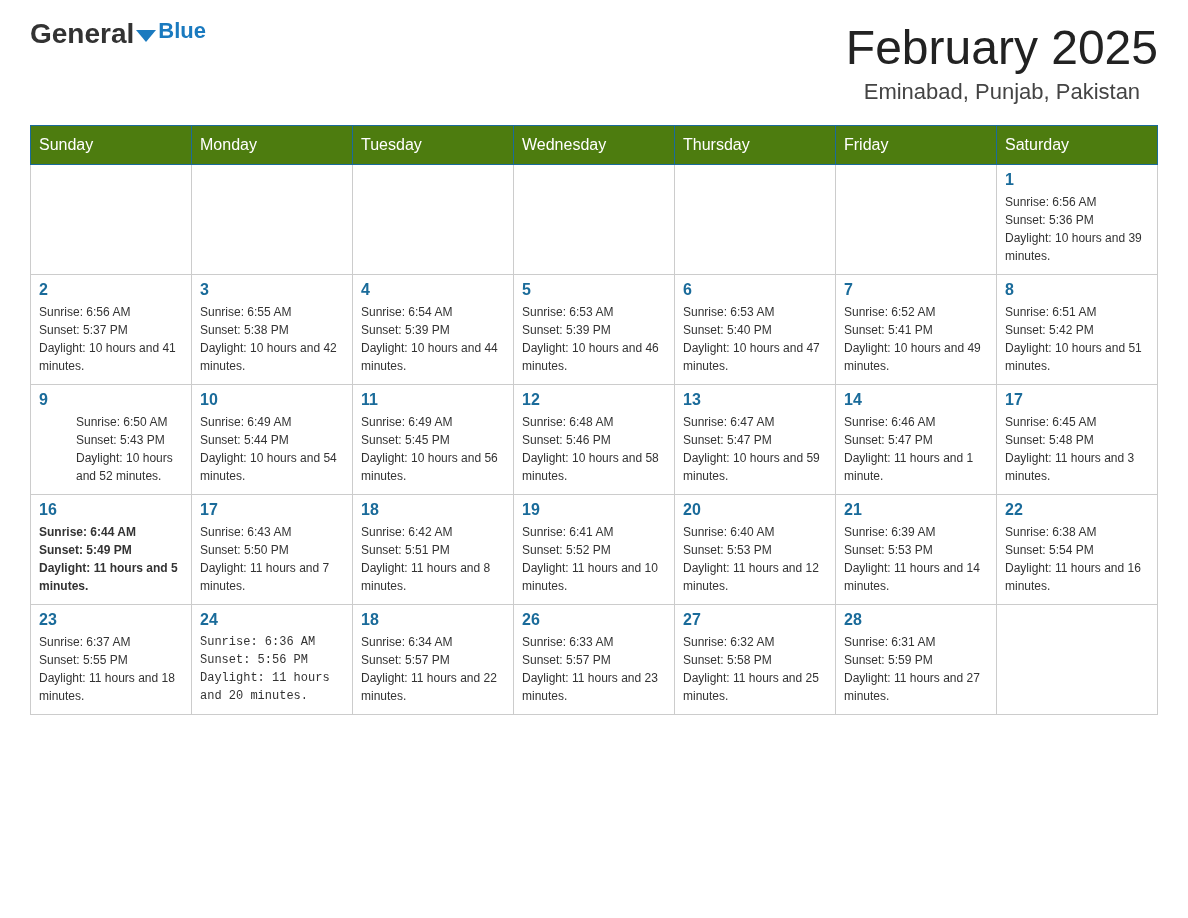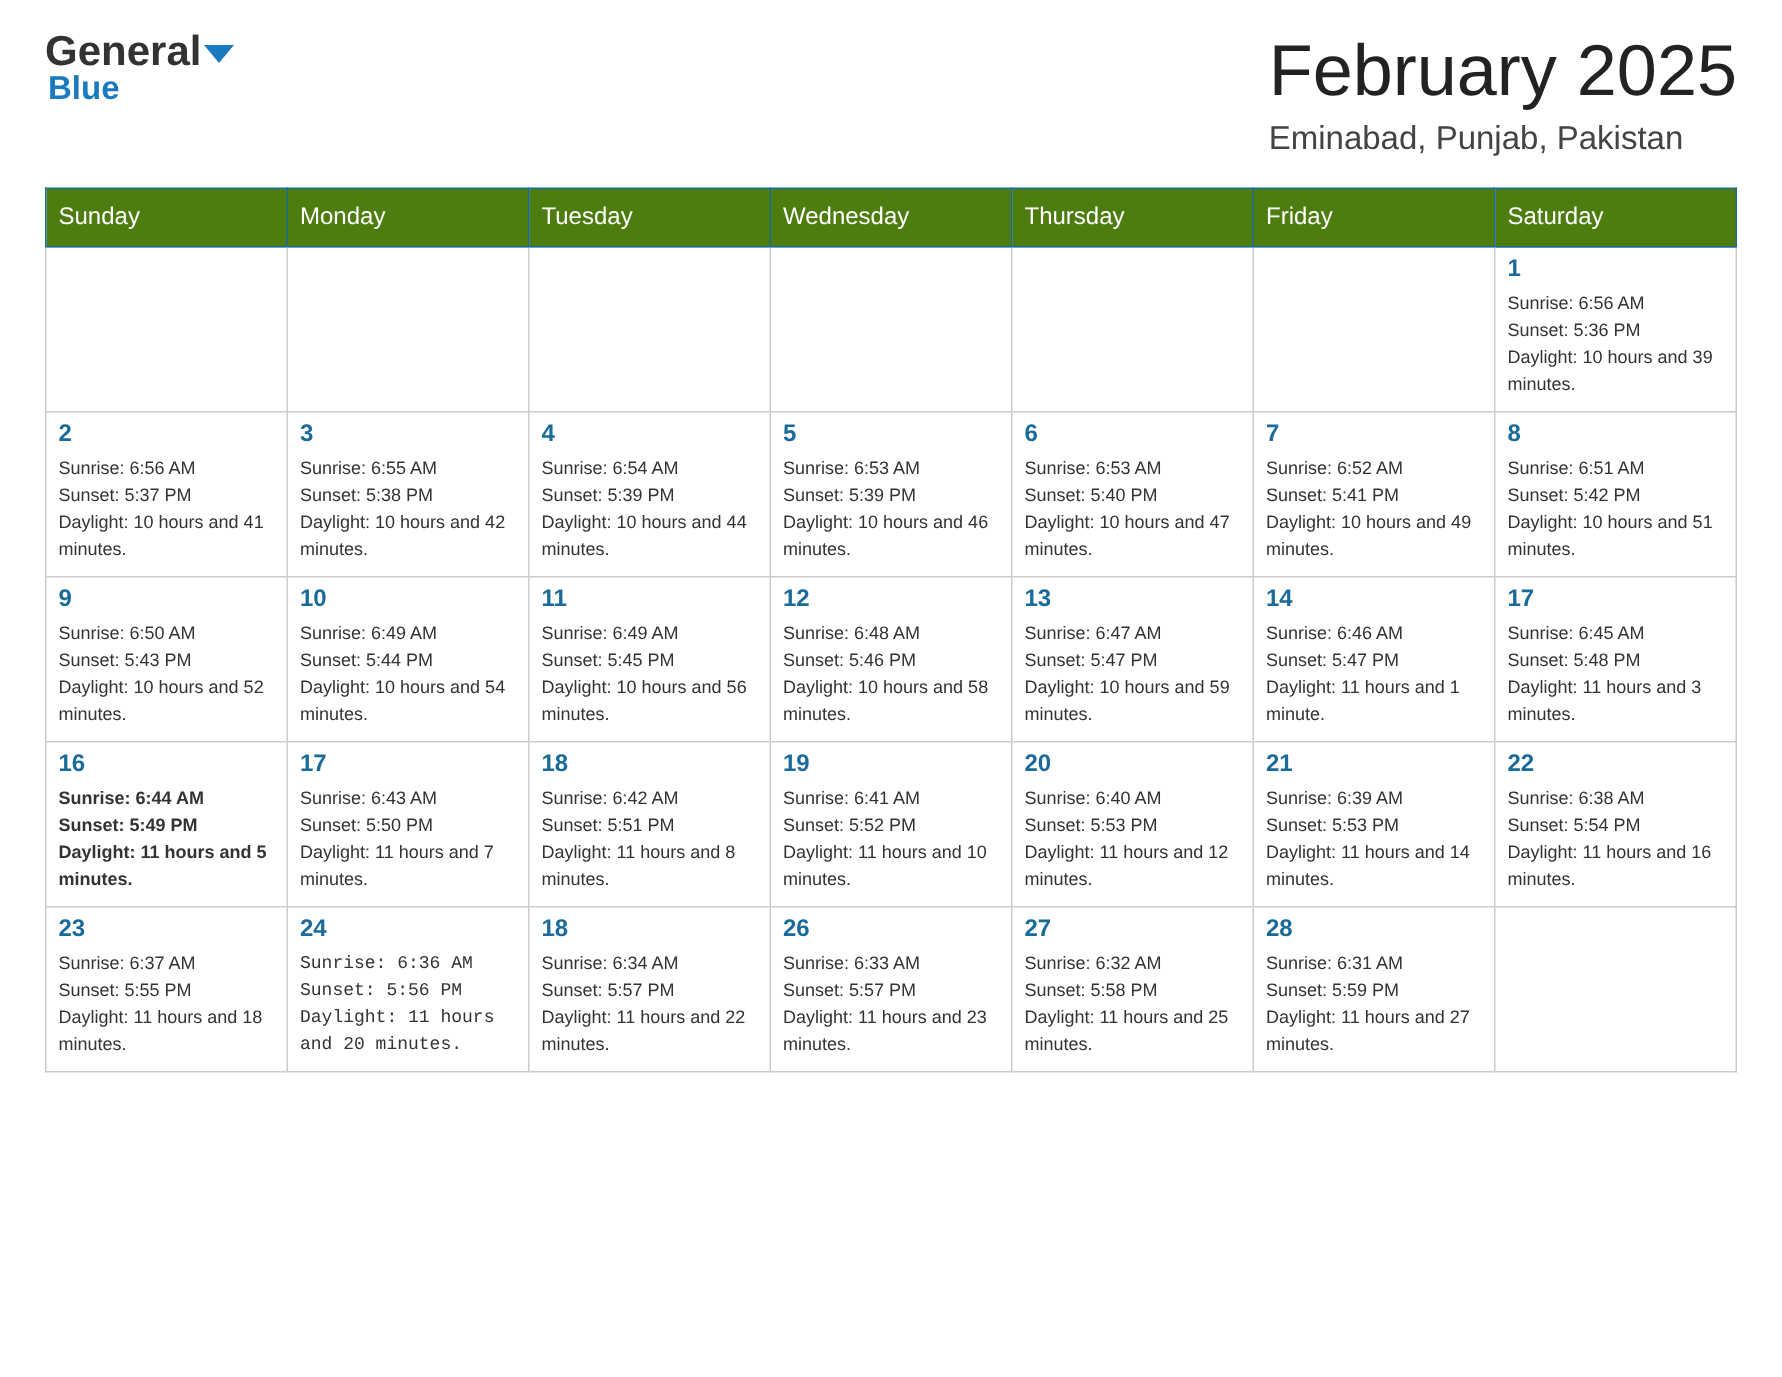--- a/index.html
+++ b/index.html
@@ -10,21 +10,21 @@
       padding: 20px 30px;
     }
     .header {
       display: flex;
       justify-content: space-between;
       align-items: flex-start;
       margin-bottom: 20px;
     }
     .logo {
       display: flex;
-      flex-direction: column;
+      flex-direction: row;
       align-items: flex-start;
     }
     .logo-text {
       font-size: 28px;
       font-weight: bold;
       color: #333;
       line-height: 1;
     }
     .logo-text span {
       color: #1a7abf;
@@ -40,21 +40,21 @@
       vertical-align: middle;
     }
     .logo-blue {
       font-size: 22px;
       font-weight: bold;
       color: #1a7abf;
       margin-top: -2px;
       margin-left: 2px;
     }
     .title-block {
-      text-align: left;
+      text-align: center;
     }
     .title-block h1 {
       font-size: 48px;
       font-weight: normal;
       color: #222;
     }
     .title-block h2 {
       font-size: 22px;
       font-weight: normal;
       color: #444;
@@ -182,21 +182,21 @@
         <td>
           <div class="day-num">8</div>
           <div class="day-info" style="white-space: pre-line;">Sunrise: 6:51 AM
 Sunset: 5:42 PM
 Daylight: 10 hours and 51 minutes.</div>
         </td>
       </tr>
       <tr class="row-border">
         <td>
           <div class="day-num">9</div>
-          <div class="day-info" style="white-space: pre-line;">Sunrise: 6:50 AM
+          <div class="day-info" style="white-space: pre-line; margin-left: 37px;">Sunrise: 6:50 AM
 Sunset: 5:43 PM
 Daylight: 10 hours and 52 minutes.</div>
         </td>
         <td>
           <div class="day-num">10</div>
           <div class="day-info" style="white-space: pre-line;">Sunrise: 6:49 AM
 Sunset: 5:44 PM
 Daylight: 10 hours and 54 minutes.</div>
         </td>
         <td>

